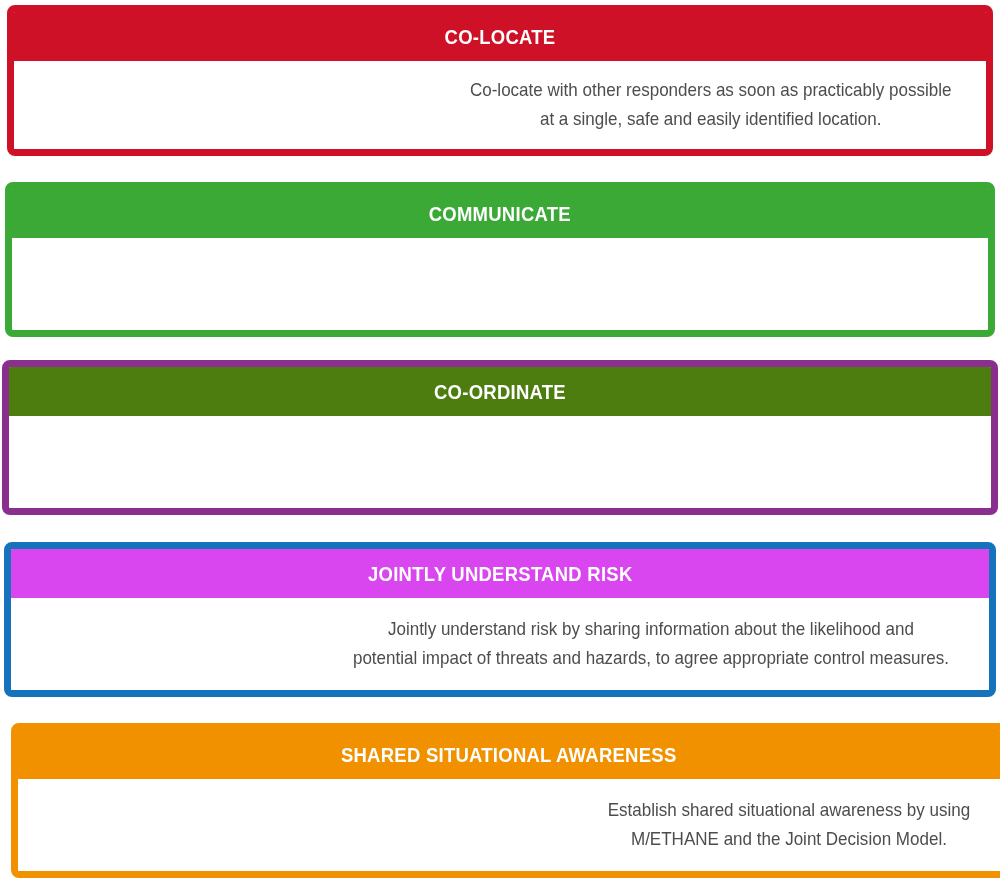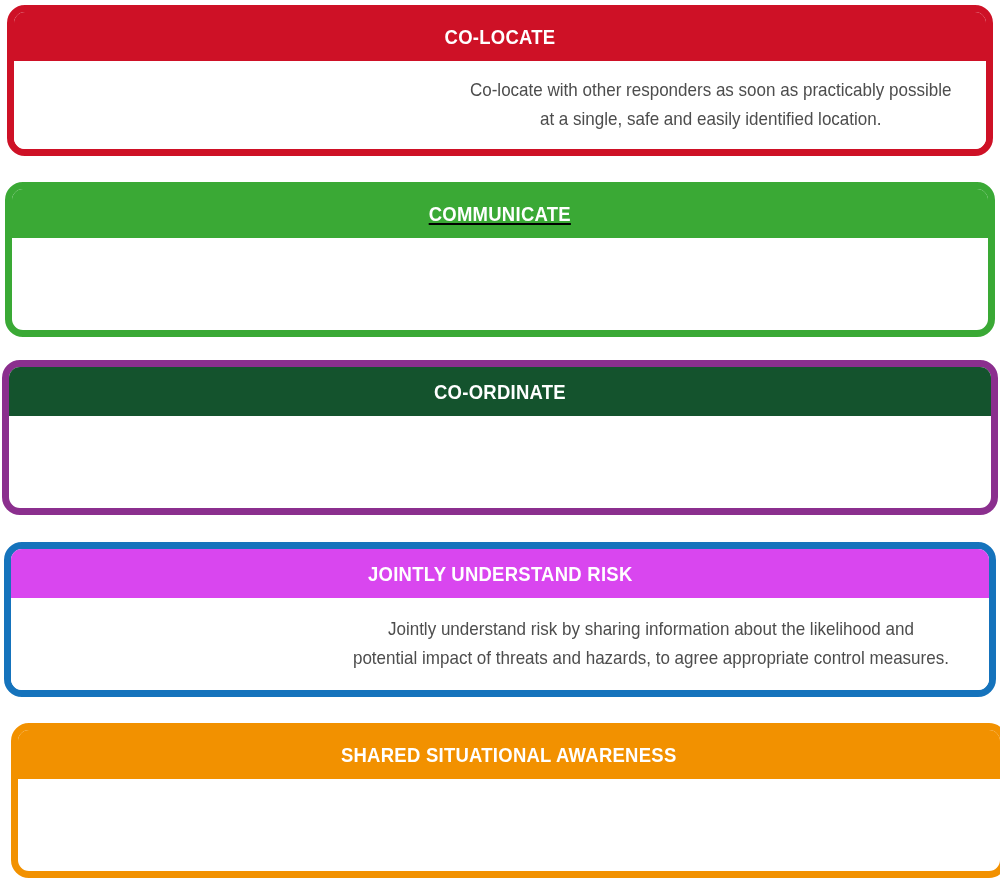--- a/index.html
+++ b/index.html
@@ -21,21 +21,21 @@
     width: 1000px;
     height: 880px;
   }
 
   
   .principle-card {
     position: absolute;
     box-sizing: border-box;
     border-style: solid;
     border-width: 7px;
-    border-radius: 18px;
+    border-radius: 8px;
     background: #ffffff;
     overflow: hidden;
   }
 
   
   .card-header {
     box-sizing: border-box;
     width: 100%;
     height: 49px;
     display: flex;
@@ -74,21 +74,21 @@
     text-align: center;
     font-family: "Liberation Sans Narrow", "Liberation Sans", "DejaVu Sans Condensed", sans-serif;
     transform: scaleX(0.92);
     transform-origin: center center;
     white-space: pre-line;
     font-weight: normal;
   }
 
   
   #card-co-locate              { left: 7px;  top: 5px;   width: 986px;  height: 151px; }
-  #card-communicate            { left: 5px;  top: 182px; width: 990px;  height: 155px; text-decoration: underline; }
+  #card-communicate            { left: 5px;  top: 182px; width: 990px;  height: 155px; }
   #card-co-ordinate            { left: 2px;  top: 360px; width: 996px;  height: 155px; }
   #card-jointly-understand-risk{ left: 4px;  top: 542px; width: 992px;  height: 155px; }
   #card-shared-situational-awareness { left: 2px; top: 723px; width: 996px; height: 155px; margin-left: 9px; }
 </style>
 </head>
 <body>
 
 <div id="principles-stack">
 
   <div class="principle-card" id="card-co-locate" style="border-color: rgb(206, 17, 38);">
@@ -101,34 +101,38 @@
     </div>
   </div>
 
   <div class="principle-card" id="card-communicate" style="border-color: rgb(58, 169, 53);">
     <div class="card-header" style="background-color: rgb(58, 169, 53);">
       <span class="card-title" style="color: rgb(255, 255, 255);">COMMUNICATE</span>
     </div>
   </div>
 
   <div class="principle-card" id="card-co-ordinate" style="border-color: rgb(139, 47, 142);">
-    <div class="card-header" style="background-color: #14532d; justify-content: center;">
+    <div class="card-header" style="background-color: #4d7c0f; justify-content: center;">
       <span class="card-title" style="color: rgb(255, 255, 255);">CO-ORDINATE</span>
     </div>
   </div>
 
   <div class="principle-card" id="card-jointly-understand-risk" style="border-color: rgb(21, 115, 188);">
     <div class="card-header" style="background-color: #d946ef; align-items: center;">
       <span class="card-title" style="color: rgb(255, 255, 255);">JOINTLY UNDERSTAND RISK</span>
     </div>
     <div class="card-body">
       <span class="card-text" style="color: rgb(77, 77, 77);">Jointly understand risk by sharing information about the likelihood and
 potential impact of threats and hazards, to agree appropriate control measures.</span>
     </div>
   </div>
 
   <div class="principle-card" id="card-shared-situational-awareness" style="border-color: rgb(242, 145, 0);">
     <div class="card-header" style="background-color: rgb(242, 145, 0);">
       <span class="card-title" style="color: rgb(255, 255, 255);">SHARED SITUATIONAL AWARENESS</span>
     </div>
+    <div class="card-body">
+      <span class="card-text" style="color: rgb(77, 77, 77);">Establish shared situational awareness by using
+M/ETHANE and the Joint Decision Model.</span>
+    </div>
   </div>
 
 </div>
 
 </body></html>

